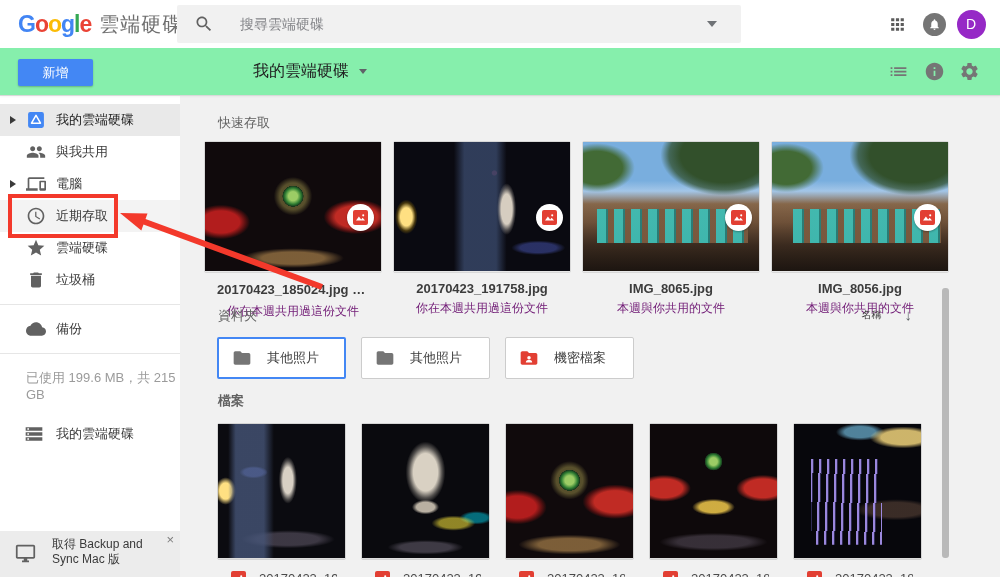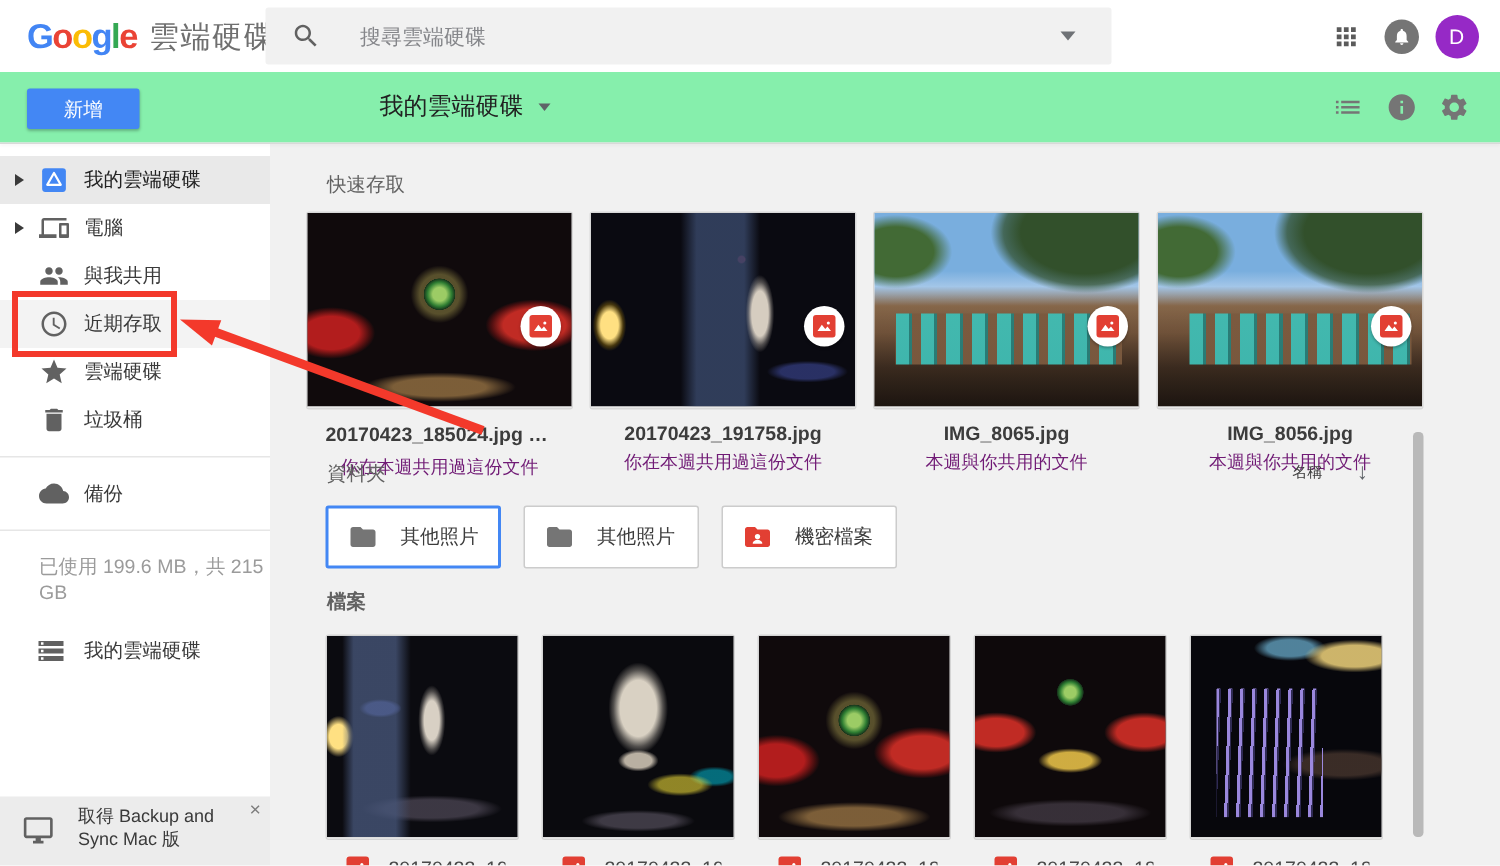--- a/index.html
+++ b/index.html
@@ -72,21 +72,21 @@
   .qa-badge { position:absolute; right:7px; top:62px; width:27px; height:27px; border-radius:50%; background:#fff; box-shadow:0 1px 2px rgba(0,0,0,.3); display:flex; align-items:center; justify-content:center; z-index:2; }
   .img-chip { width:15px; height:15px; background:#e23f33; border-radius:2px; display:flex; align-items:center; justify-content:center; }
   .img-chip svg { width:15px; height:15px; }
   .qa-name { margin:9px 12px 0; font-size:13px; font-weight:bold; color:#3c3c3c; white-space:nowrap; overflow:hidden; text-overflow:ellipsis; }
   .qa-sub { margin:4px 12px 0; font-size:12px; color:#701a75; white-space:nowrap; overflow:hidden; }
   .folders-label { left:38px; top:211px; }
   .sort-row { position:absolute; right:88px; top:210px; display:flex; align-items:center; gap:23px; cursor:pointer; }
   .sort-name { font-size:10px; color:#3c3c3c; }
   .sort-arrow { font-size:15px; color:#5f6368; }
   .folder-row { position:absolute; left:37px; top:241px; display:flex; gap:15px; }
-  .folder-tile { width:117px; height:42px; background:#fff; border:1px solid #ccc; border-radius:2px; display:flex; align-items:center; cursor:pointer; }
+  .folder-tile { width:129px; height:42px; background:#fff; border:1px solid #ccc; border-radius:2px; display:flex; align-items:center; cursor:pointer; }
   .folder-tile.selected { border:2px solid #4387f4; }
   .folder-tile .icon-slot { margin-left:13px; width:20px; height:20px; flex:0 0 auto; }
   .folder-tile .icon-slot svg { width:20px; height:20px; }
   .folder-tile .label { margin-left:15px; font-size:13px; color:#3c3c3c; white-space:nowrap; overflow:hidden; }
   .files-label { left:38px; top:296px;font-weight:bold; }
   .files-row { position:absolute; left:37px; top:327px; display:flex; gap:15px; }
   .file-card { width:129px; height:137px; background:#fff; border:1px solid #d4d4d4; border-radius:2px; cursor:pointer; }
   .file-thumb { height:96px; border-bottom:1px solid #ddd; position:relative; overflow:hidden; }
   .file-footer { height:39px; display:flex; align-items:center; padding-left:13px; padding-right:8px; gap:13px; }
   .file-name { font-size:13px; color:#4a4a4a; white-space:nowrap; overflow:hidden; }
@@ -209,34 +209,34 @@
 
       <div class="side-item active has-expand">
         <span class="expand"></span>
         <span class="icon-slot"><svg viewBox="0 0 24 24">
             <rect x="2.5" y="2.5" width="19" height="19" rx="2.5" fill="#4387f4"></rect>
             <path d="M12 6.4 L17.4 15.8 H6.6 Z" fill="none" stroke="#fff" stroke-width="1.8" stroke-linejoin="round"></path>
           </svg></span>
         <span class="label">我的雲端硬碟</span>
       </div>
 
+      <div class="side-item">
+
+        <span class="icon-slot"><svg viewBox="0 0 24 24">
+            <path fill="#616161" d="M16 11c1.66 0 2.99-1.34 2.99-3S17.66 5 16 5c-1.66 0-3 1.34-3 3s1.34 3 3 3zm-8 0c1.66 0 2.99-1.34 2.99-3S9.66 5 8 5C6.34 5 5 6.34 5 8s1.34 3 3 3zm0 2c-2.33 0-7 1.17-7 3.5V19h14v-2.5c0-2.33-4.67-3.5-7-3.5zm8 0c-.29 0-.62.02-.97.05 1.16.84 1.97 1.97 1.97 3.45V19h6v-2.5c0-2.33-4.67-3.5-7-3.5z"></path>
+          </svg></span>
+        <span class="label">與我共用</span>
+      </div>
+
       <div class="side-item has-expand">
         <span class="expand"></span>
         <span class="icon-slot"><svg viewBox="0 0 24 24">
             <path fill="#616161" d="M4 6h18V4H4c-1.1 0-2 .9-2 2v11H0v3h14v-3H4V6zm19 2h-6c-.55 0-1 .45-1 1v10c0 .55.45 1 1 1h6c.55 0 1-.45 1-1V9c0-.55-.45-1-1-1zm-1 9h-4v-7h4v7z"></path>
           </svg></span>
         <span class="label">電腦</span>
-      </div>
-
-      <div class="side-item">
-
-        <span class="icon-slot"><svg viewBox="0 0 24 24">
-            <path fill="#616161" d="M16 11c1.66 0 2.99-1.34 2.99-3S17.66 5 16 5c-1.66 0-3 1.34-3 3s1.34 3 3 3zm-8 0c1.66 0 2.99-1.34 2.99-3S9.66 5 8 5C6.34 5 5 6.34 5 8s1.34 3 3 3zm0 2c-2.33 0-7 1.17-7 3.5V19h14v-2.5c0-2.33-4.67-3.5-7-3.5zm8 0c-.29 0-.62.02-.97.05 1.16.84 1.97 1.97 1.97 3.45V19h6v-2.5c0-2.33-4.67-3.5-7-3.5z"></path>
-          </svg></span>
-        <span class="label">與我共用</span>
       </div>
 
       <div class="side-item hover annotated">
 
         <span class="icon-slot"><svg viewBox="0 0 24 24">
             <path fill="#616161" d="M11.99 2C6.47 2 2 6.48 2 12s4.47 10 9.99 10C17.52 22 22 17.52 22 12S17.52 2 11.99 2zm.01 18c-4.42 0-8-3.58-8-8s3.58-8 8-8 8 3.58 8 8-3.58 8-8 8zm.5-13H11v6l5.25 3.15.75-1.23-4.5-2.67z"></path>
           </svg></span>
         <span class="label">近期存取</span>
       </div>
 

